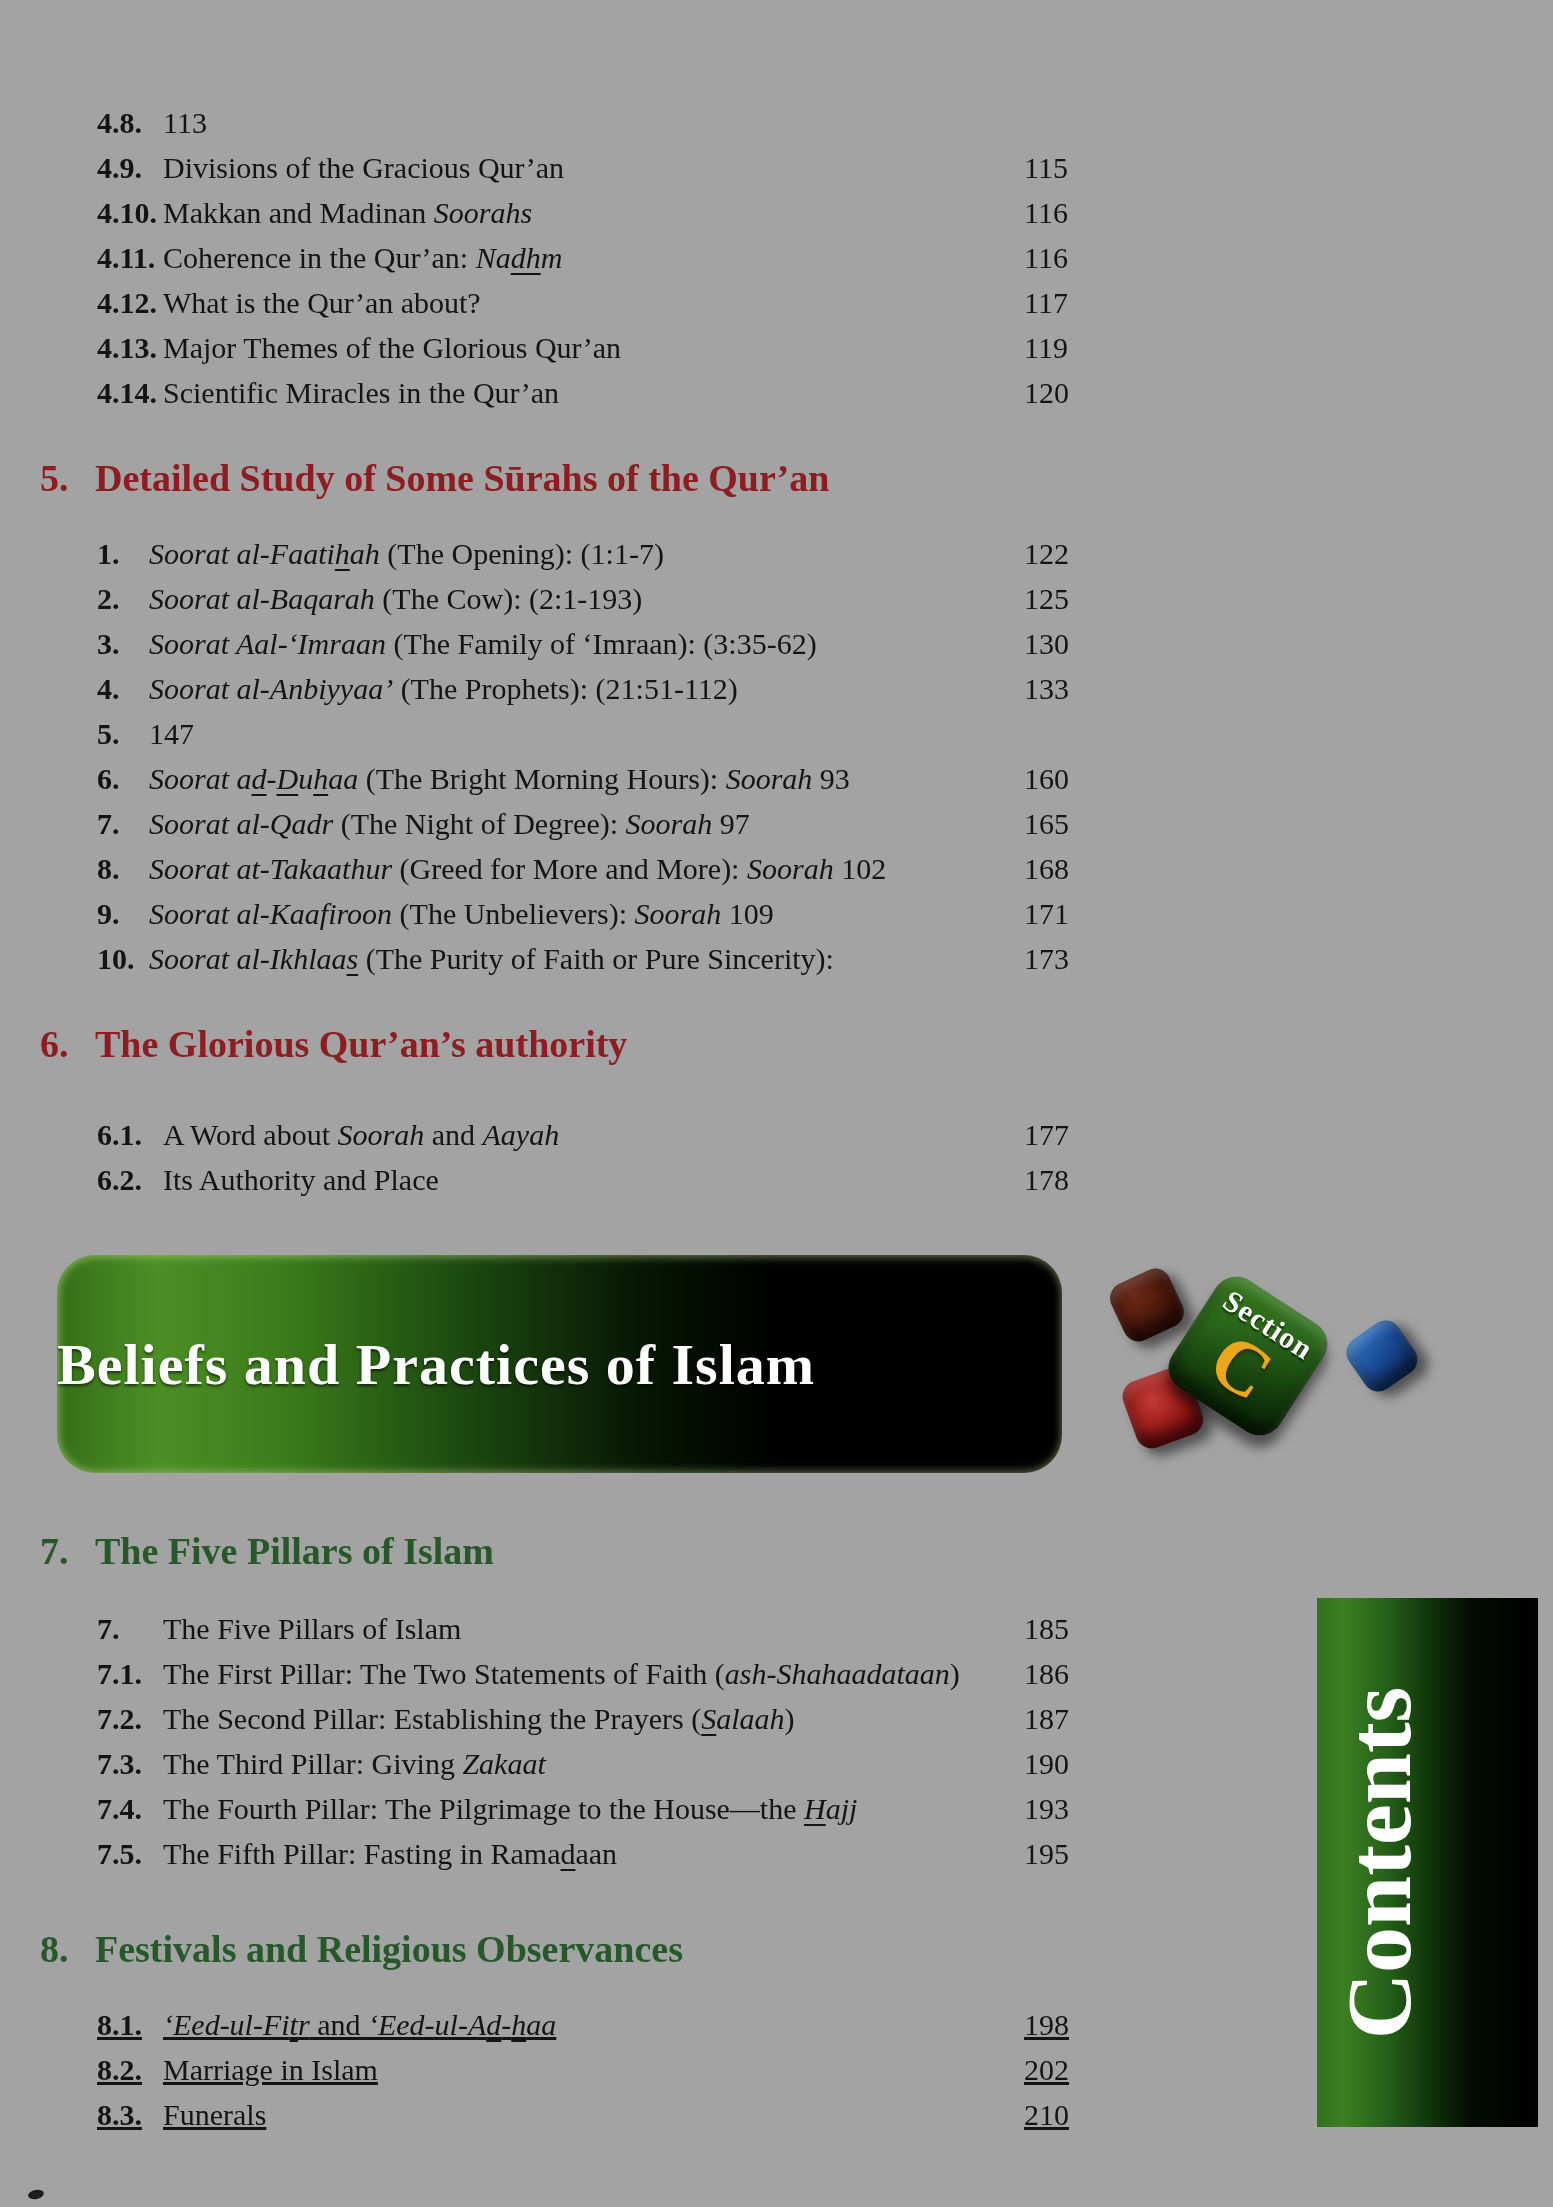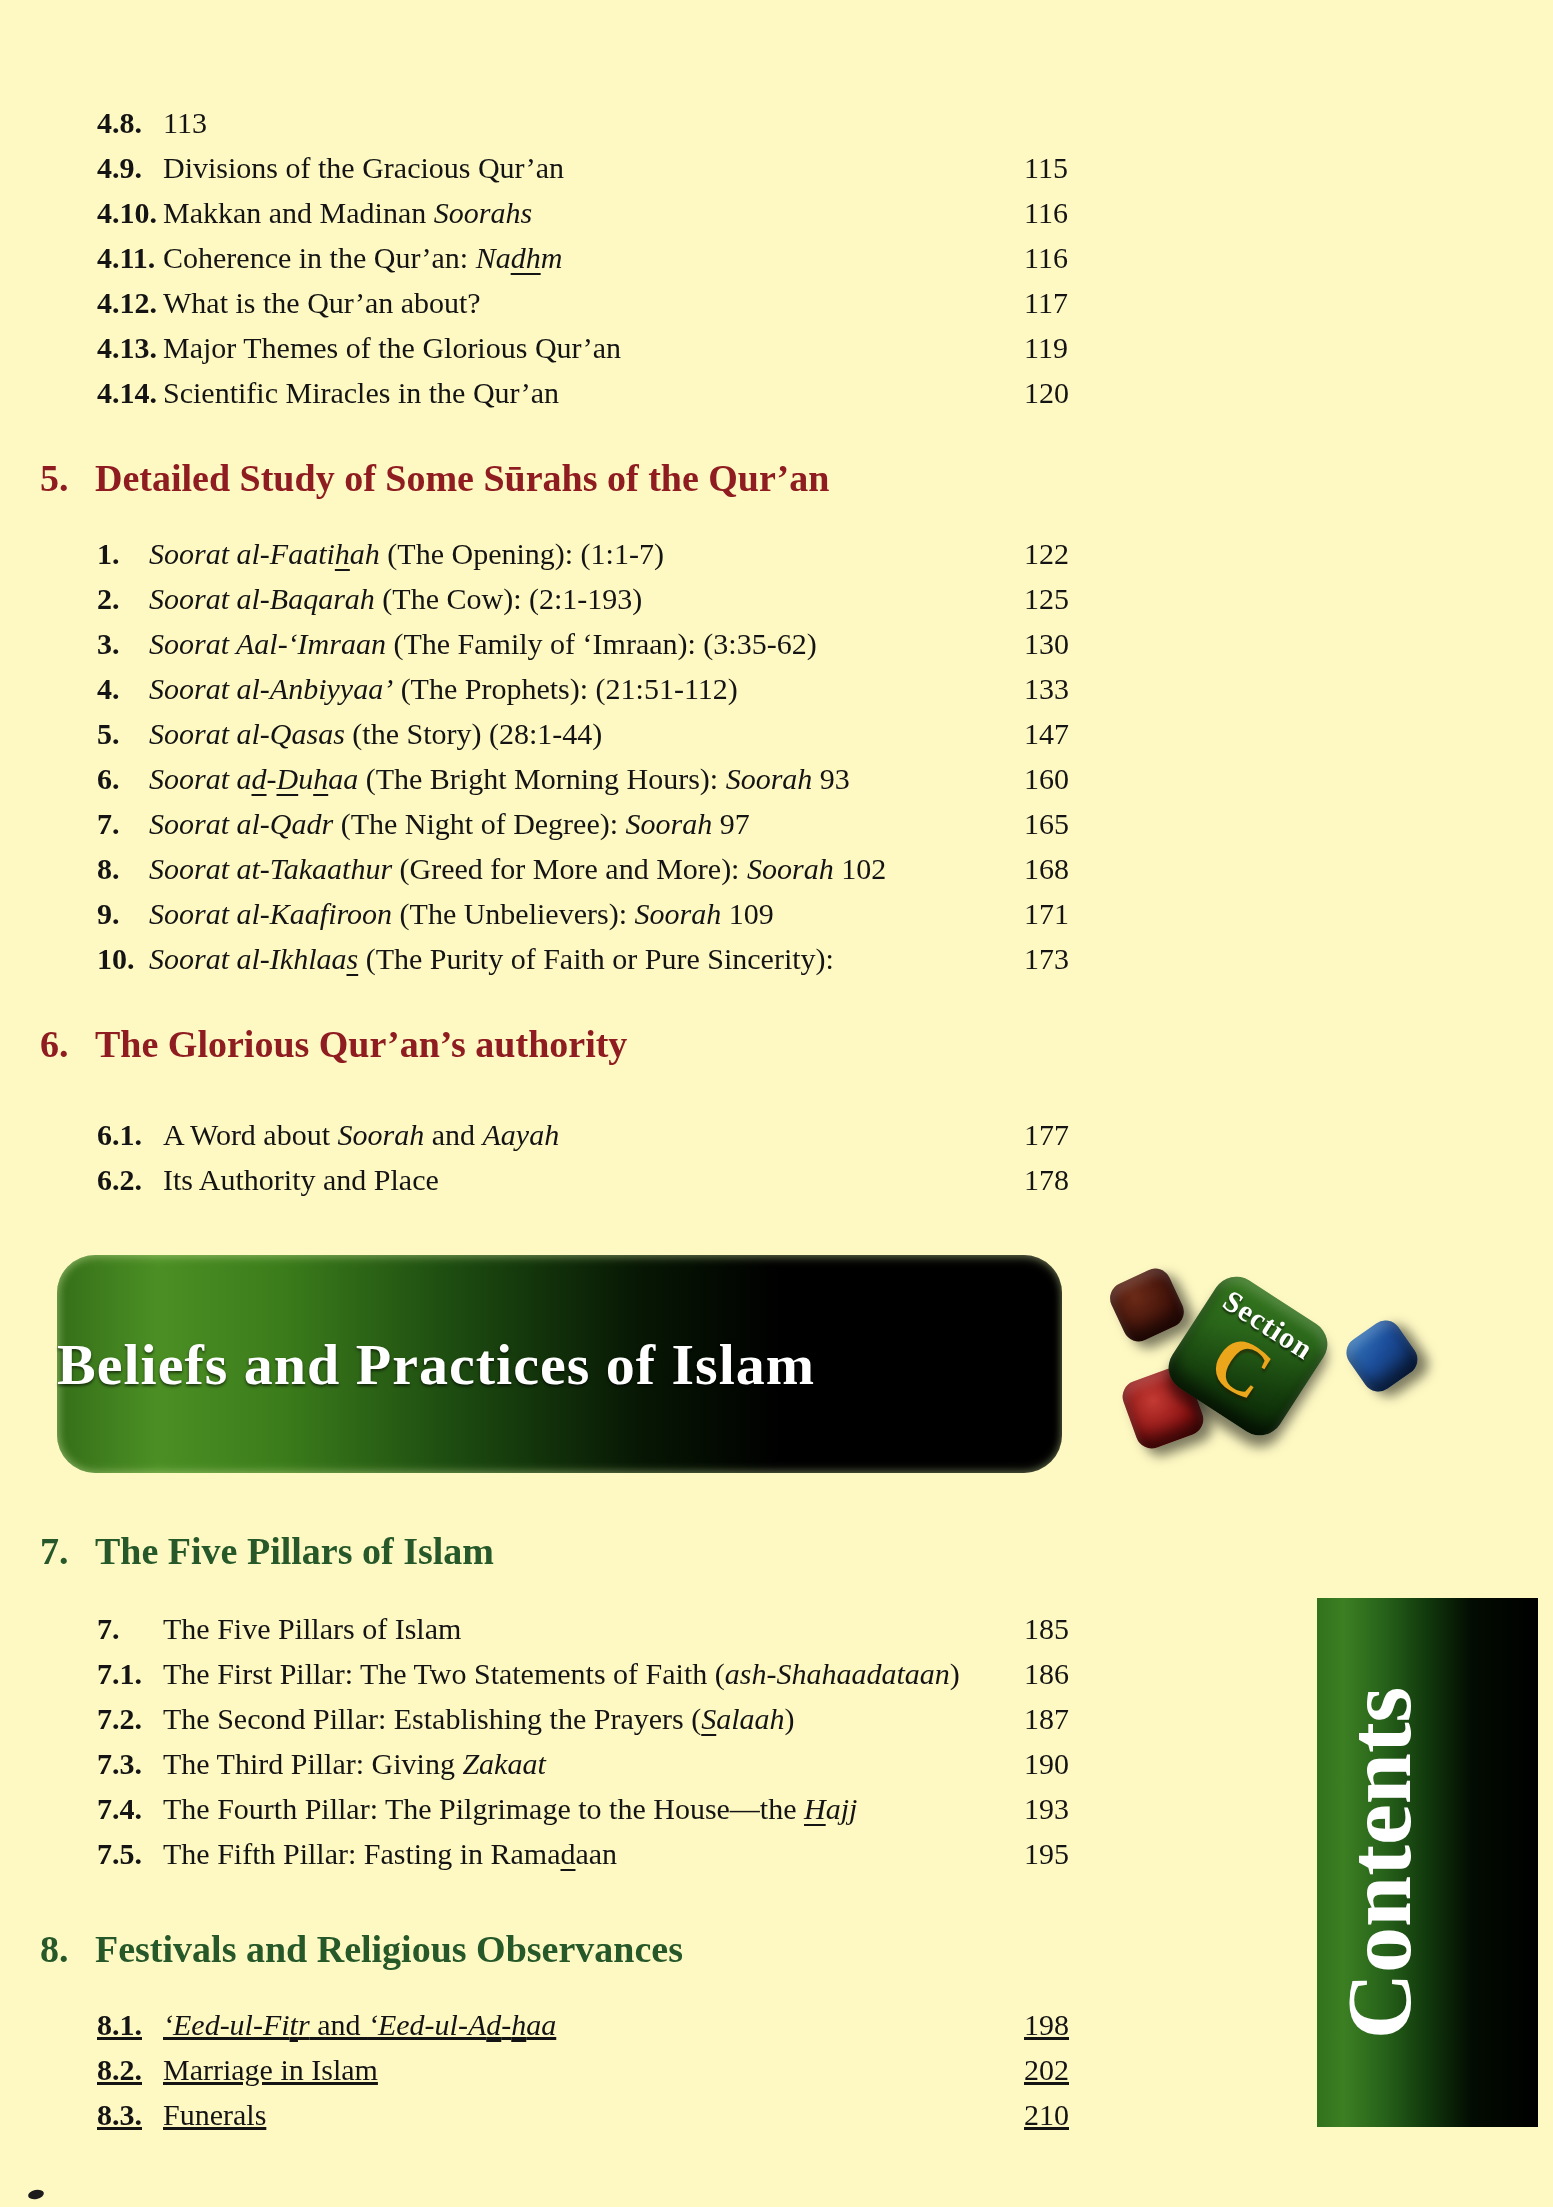--- a/index.html
+++ b/index.html
@@ -1,20 +1,20 @@
 <!DOCTYPE html>
 <html><head>
 <meta charset="utf-8">
 <style>
   html,body { margin:0; padding:0; background:#e8e8e8; }
   .page {
     position:relative;
     width:1553px; height:2207px;
     margin:0 auto;
-    background:#fef9c3;
+    background:#a3a3a3;
     font-family:"Liberation Serif", serif;
     color:#141414;
     overflow:hidden;
   }
   
   .toc-block { width:997px; margin-left:97px; font-size:30px; line-height:45px; }
   .toc-row { display:flex; align-items:baseline; }
   .row-num { flex:0 0 66px; font-weight:bold; }
   .toc-block.narrow-num .row-num { flex-basis:52px; }
   .row-title { flex:1 1 auto; white-space:nowrap; overflow:hidden; }
@@ -165,21 +165,20 @@
           <span class="row-title"><span class="it">Soorat Aal-‘Imraan</span><span> (The Family of ‘Imraan): (3:35-62)</span></span>
           <span class="row-page">130</span>
         </div>
         <div class="toc-row">
           <span class="row-num">4.</span>
           <span class="row-title"><span class="it">Soorat al-Anbiyyaa’</span><span> (The Prophets): (21:51-112)</span></span>
           <span class="row-page">133</span>
         </div>
         <div class="toc-row">
           <span class="row-num">5.</span>
-          <span class="row-title"><span class="it">Soorat al-Qasas</span><span> (the Story) (28:1-44)</span></span>
           <span class="row-page">147</span>
         </div>
         <div class="toc-row">
           <span class="row-num">6.</span>
           <span class="row-title"><span class="it">Soorat a</span><span class="it ul">d</span><span class="it">-</span><span class="it ul">D</span><span class="it">u</span><span class="it ul">h</span><span class="it">aa</span><span> (The Bright Morning Hours): </span><span class="it">Soorah</span><span> 93</span></span>
           <span class="row-page">160</span>
         </div>
         <div class="toc-row">
           <span class="row-num">7.</span>
           <span class="row-title"><span class="it">Soorat al-Qadr</span><span> (The Night of Degree): </span><span class="it">Soorah</span><span> 97</span></span>

